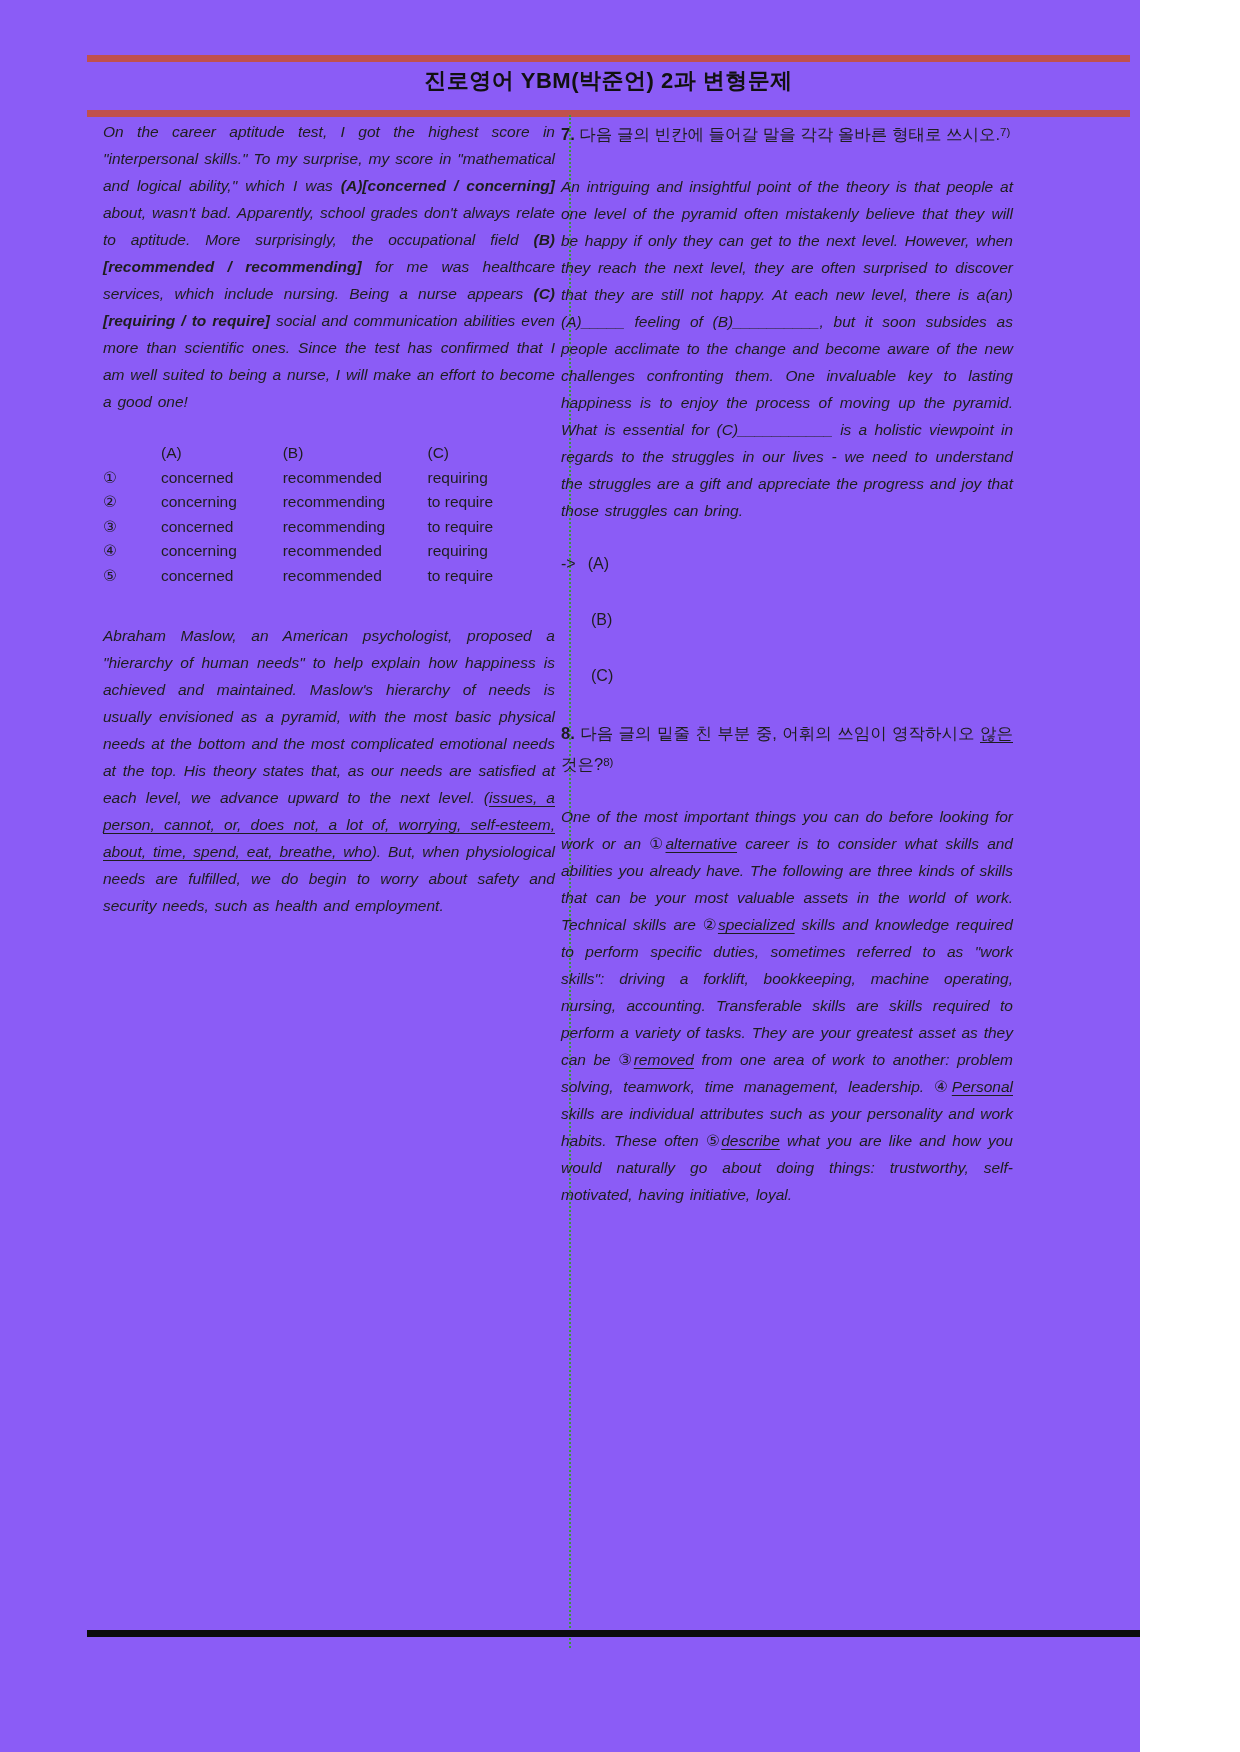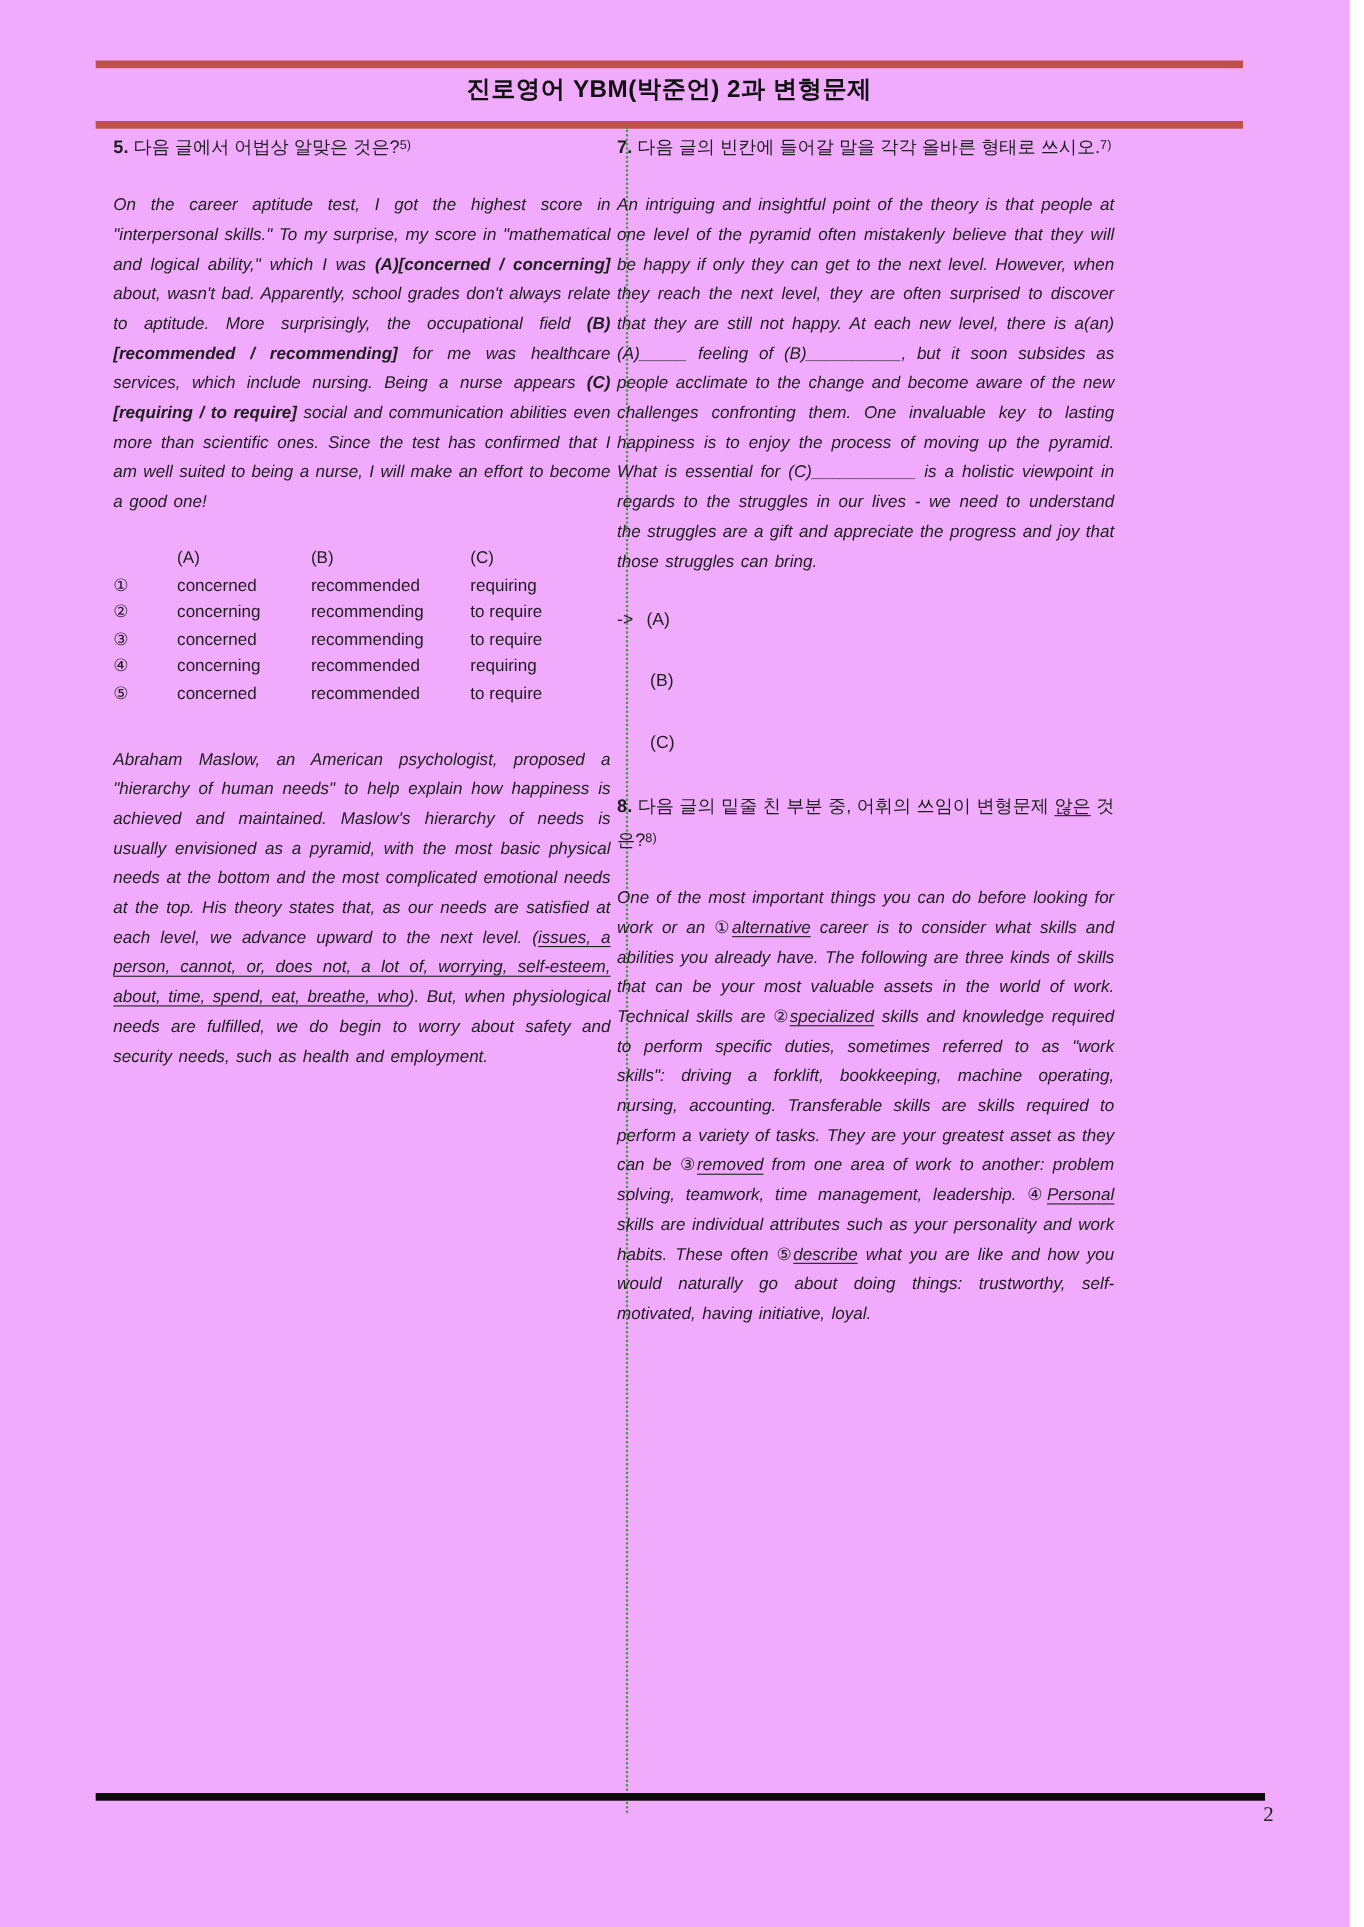--- a/index.html
+++ b/index.html
@@ -1,18 +1,18 @@
 <!DOCTYPE html>
 <html><head>
 <meta charset="utf-8">
 <style>
   * { margin:0; padding:0; box-sizing:border-box; }
   html,body { background:#ffffff; }
   .page {
-    position:relative; width:1227px; height:1752px; background:#f0abfc;
+    position:relative; width:1140px; height:1752px; background:#8b5cf6;
     font-family:"Liberation Sans","DejaVu Sans",sans-serif; color:#1e1e1e;
     overflow:hidden;
     padding-left:16px;
   }
   .hdr-rule { position:absolute; left:87px; width:1043px; height:7px; background:#c0504d; }
   .hdr-rule.top { top:55px; }
   .hdr-rule.bot { top:110px; }
   .doc-title {
     position:absolute; left:87px; top:66px; width:1043px; text-align:center;
     font-size:22px; font-weight:bold; letter-spacing:0.5px; color:#111;
@@ -52,21 +52,20 @@
 
   <div class="hdr-rule top"></div>
   <div class="doc-title">진로영어 YBM(박준언) 2과 변형문제</div>
   <div class="hdr-rule bot"></div>
 
   <div class="divider"></div>
 
   <div class="col col-left">
 
     <div>
-      <div class="q-prompt"><span class="b">5.</span><span> 다음 글에서 어법상 알맞은 것은?</span><span class="fn">5)</span></div>
       <p class="passage"><span>On the career aptitude test, I got the highest score in "interpersonal skills." To my surprise, my score in "mathematical and logical ability," which I was </span><span class="b">(A)[concerned / concerning]</span><span> about, wasn't bad. Apparently, school grades don't always relate to aptitude. More surprisingly, the occupational field </span><span class="b">(B)[recommended / recommending]</span><span> for me was healthcare services, which include nursing. Being a nurse appears </span><span class="b">(C)[requiring / to require]</span><span> social and communication abilities even more than scientific ones. Since the test has confirmed that I am well suited to being a nurse, I will make an effort to become a good one!</span></p>
       <div class="opt-table">
         <div class="opt-row">
           <span></span>
           <span>(A)</span>
           <span>(B)</span>
           <span>(C)</span>
         </div>
         <div class="opt-row">
           <span>①</span>
@@ -119,21 +118,21 @@
         <div class="answer-line indent">
           <span>(B)</span>
         </div>
         <div class="answer-line indent">
           <span>(C)</span>
         </div>
       </div>
     </div>
 
     <div>
-      <div class="q-prompt"><span class="b">8.</span><span> 다음 글의 밑줄 친 부분 중, 어휘의 쓰임이 변형문제 </span><span class="u">않은</span><span> 것은?</span><span class="fn">8)</span></div>
+      <div class="q-prompt"><span class="b">8.</span><span> 다음 글의 밑줄 친 부분 중, 어휘의 쓰임이 영작하시오 </span><span class="u">않은</span><span> 것은?</span><span class="fn">8)</span></div>
       <p class="passage"><span>One of the most important things you can do before looking for work or an ①</span><span class="u">alternative</span><span> career is to consider what skills and abilities you already have. The following are three kinds of skills that can be your most valuable assets in the world of work. Technical skills are ②</span><span class="u">specialized</span><span> skills and knowledge required to perform specific duties, sometimes referred to as "work skills": driving a forklift, bookkeeping, machine operating, nursing, accounting. Transferable skills are skills required to perform a variety of tasks. They are your greatest asset as they can be ③</span><span class="u">removed</span><span> from one area of work to another: problem solving, teamwork, time management, leadership. ④</span><span class="u">Personal</span><span> skills are individual attributes such as your personality and work habits. These often ⑤</span><span class="u">describe</span><span> what you are like and how you would naturally go about doing things: trustworthy, self-motivated, having initiative, loyal.</span></p>
     </div>
 
   </div>
 
   <div class="ftr-rule"></div>
   <div class="pagenum">2</div>
 
 </div>
 

